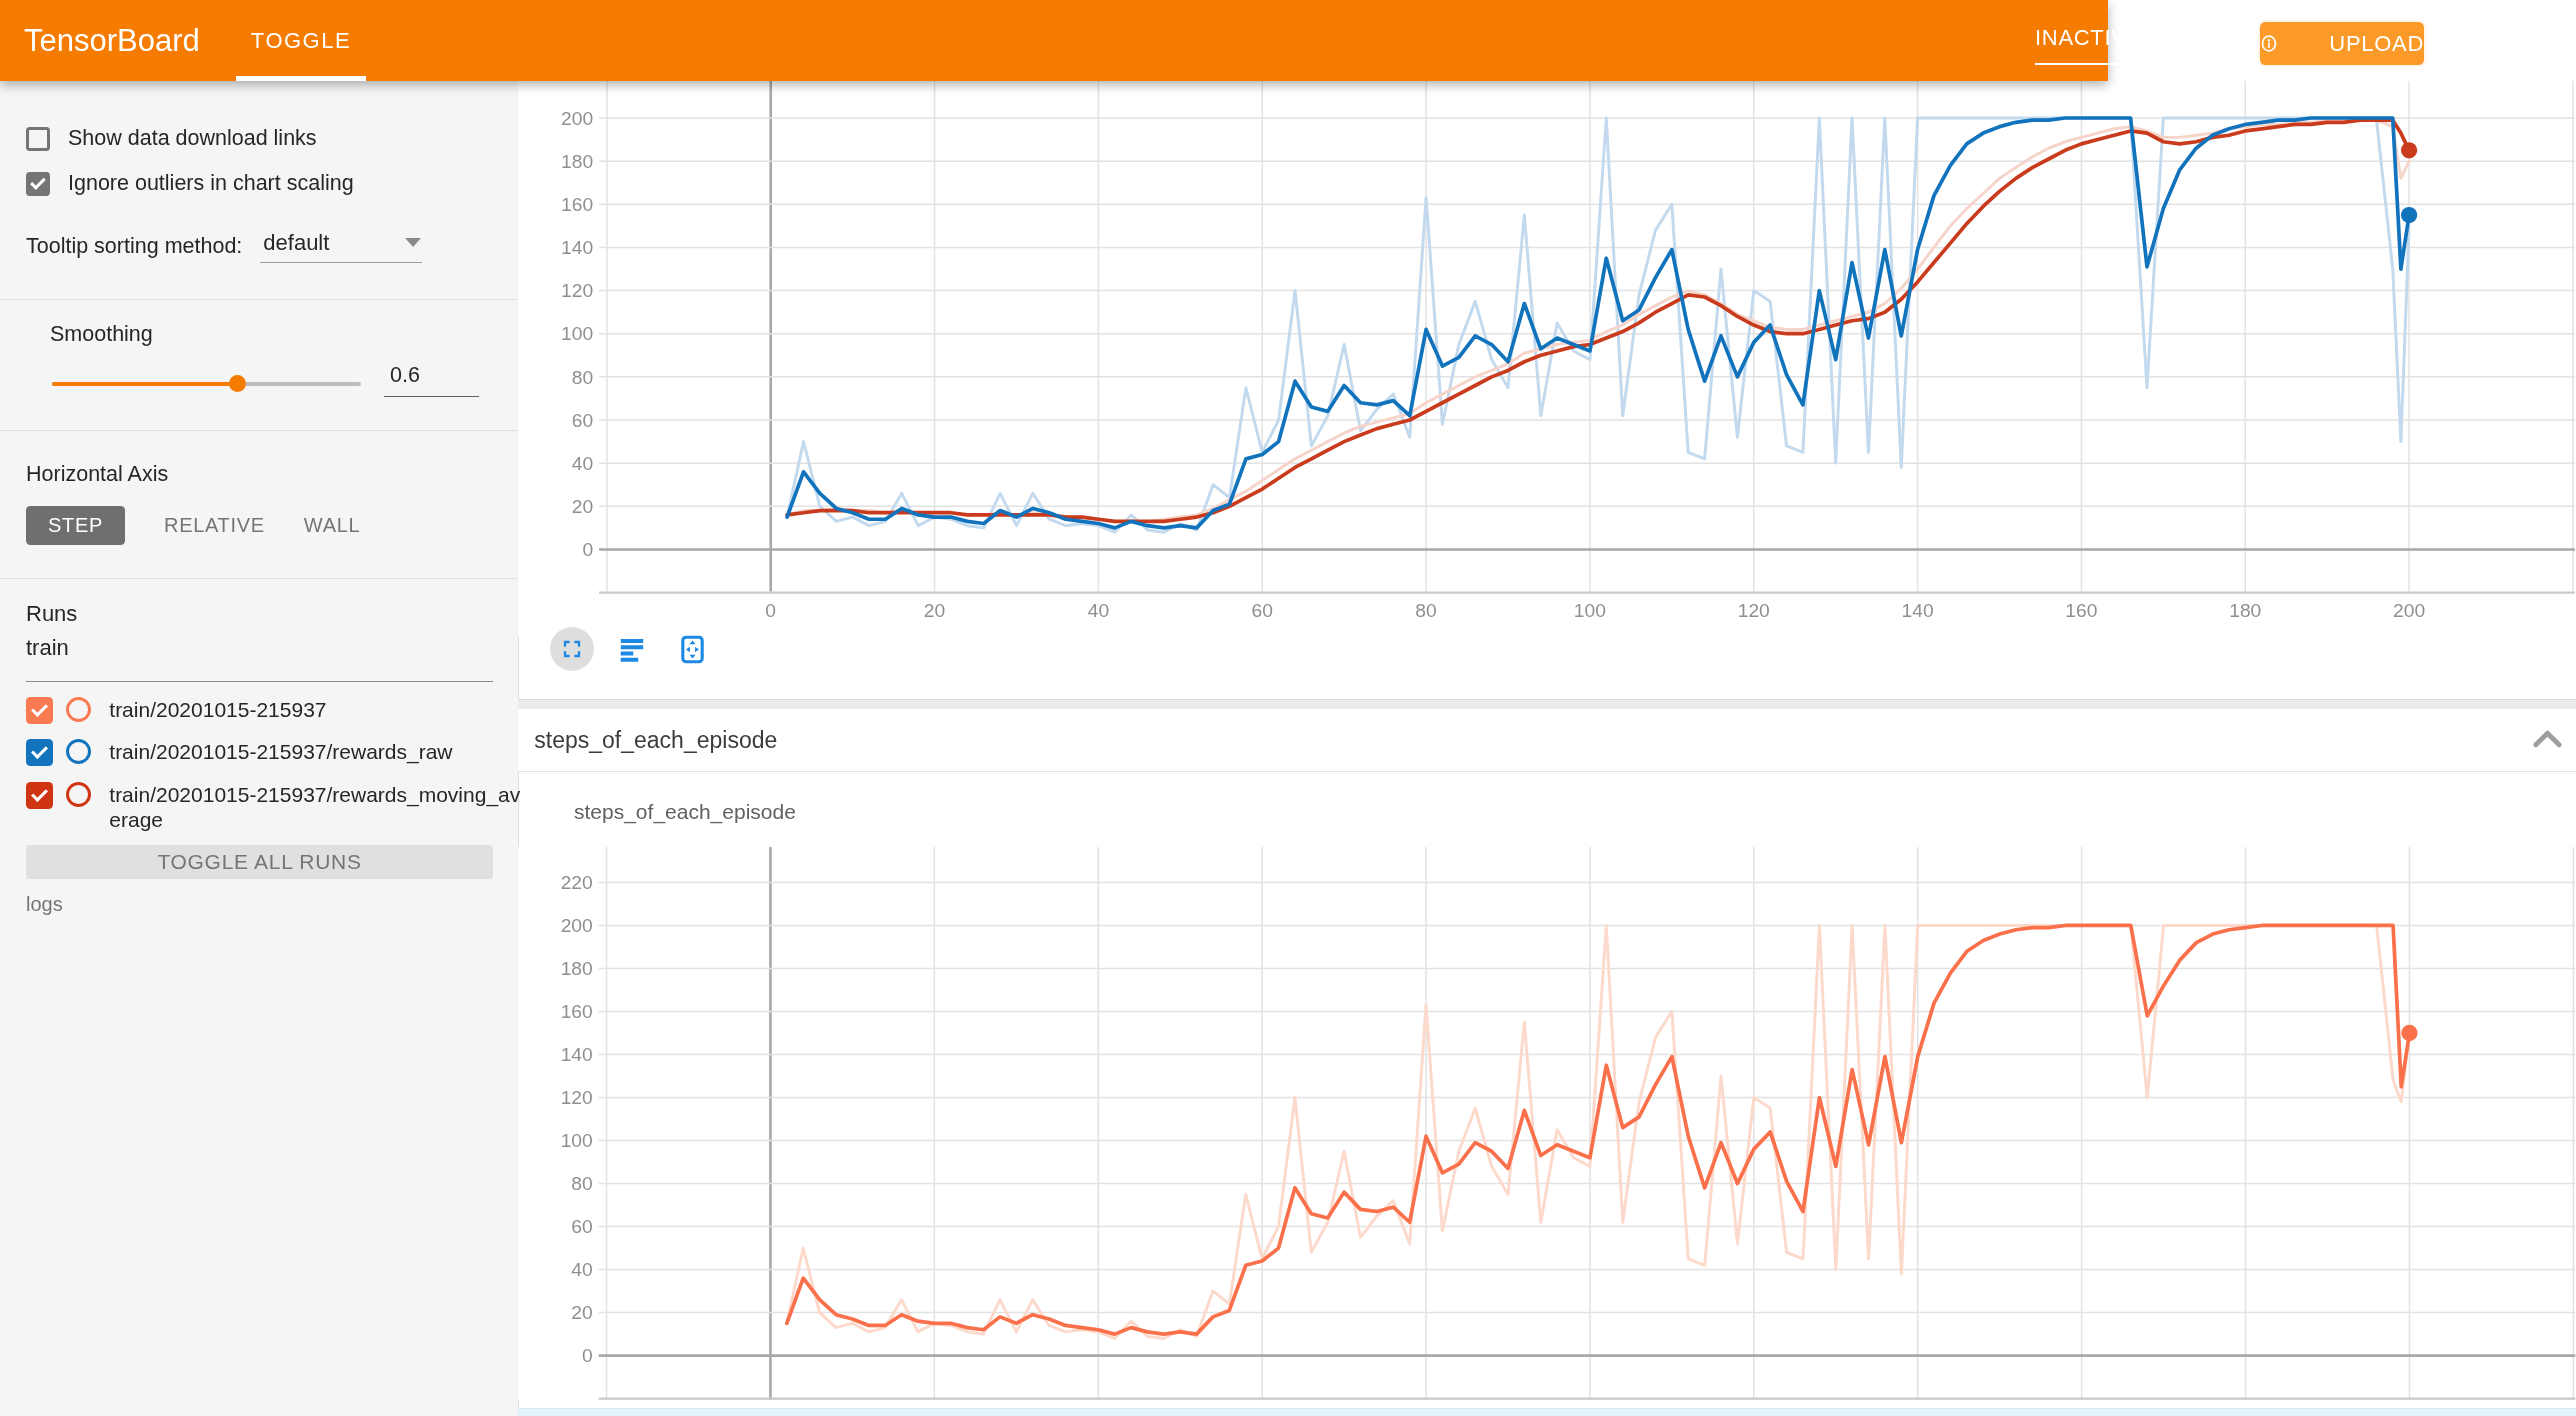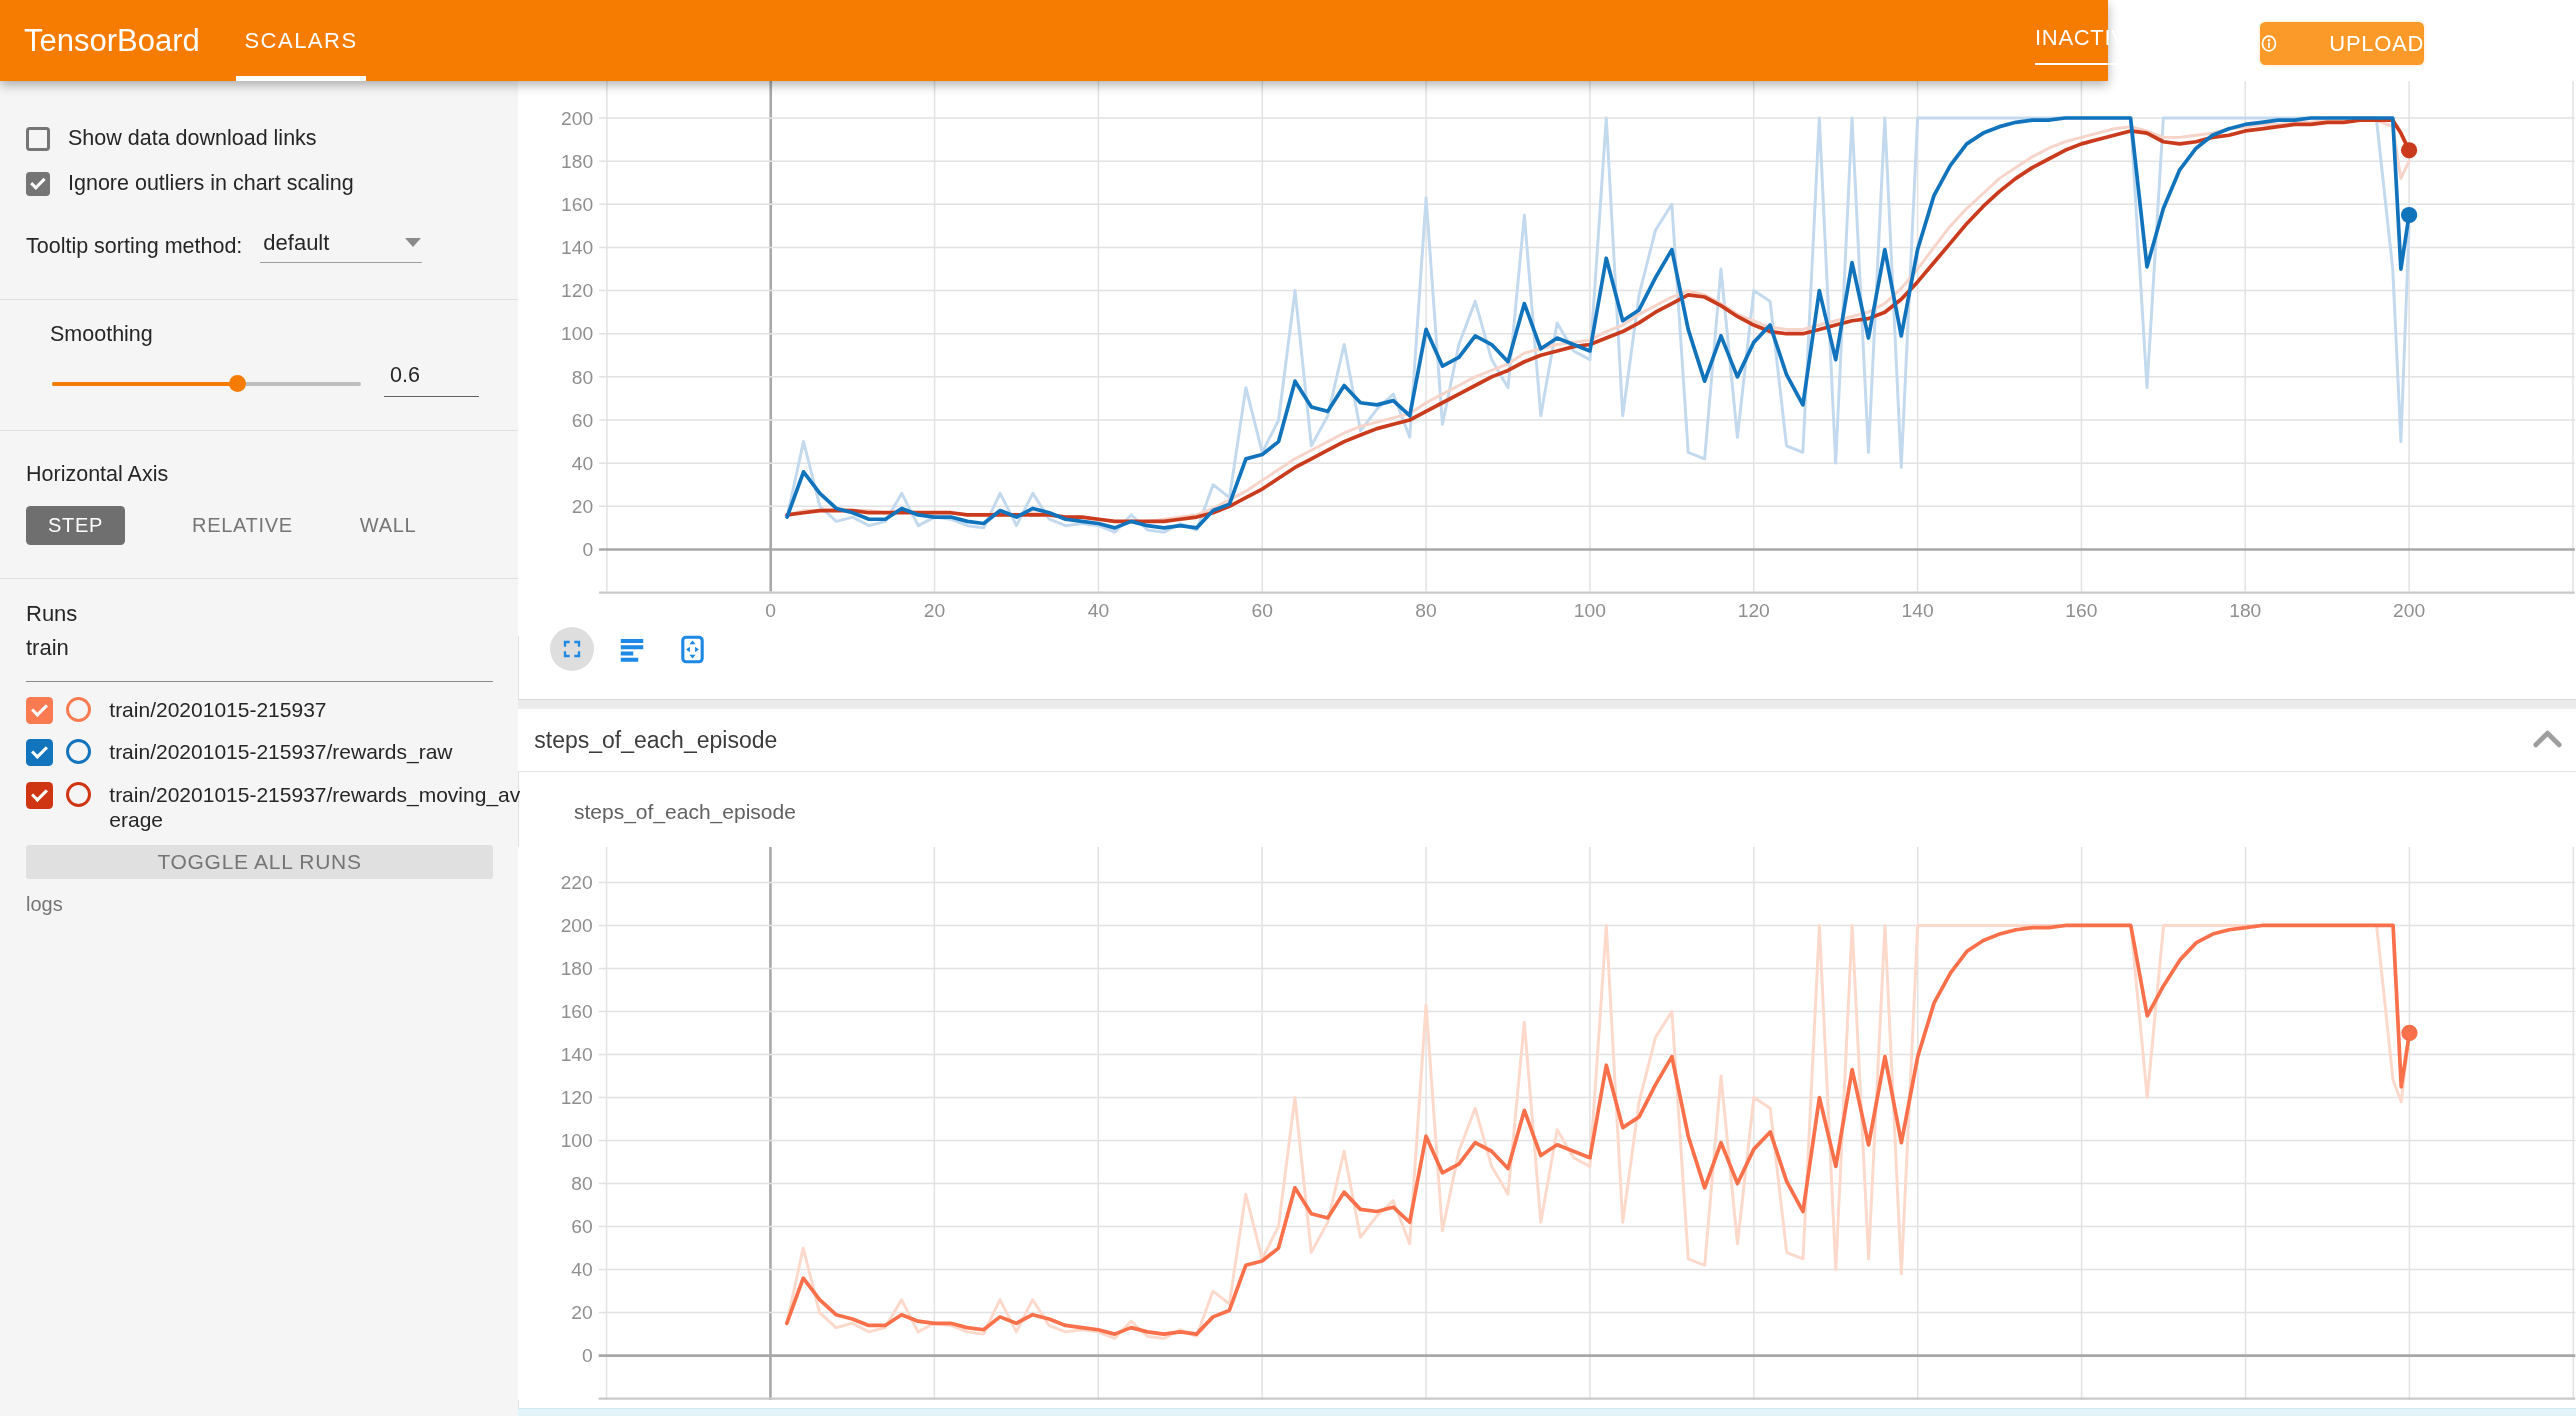--- a/index.html
+++ b/index.html
@@ -35,21 +35,21 @@
   .divider{position:absolute;left:0;width:518px;border-top:1.5px solid #e0e0e0;}
   .select-box{position:relative;margin-left:18px;width:156px;border-bottom:1.5px solid #9e9e9e;padding:1.5px 3px 6px 3px;cursor:pointer;}
   .select-box .sel-val{font-size:22px;color:#262626;}
   .caret-down-gray{position:absolute;right:1.5px;top:9px;width:0;height:0;
         border-left:8.1px solid transparent;border-right:8.1px solid transparent;border-top:9.6px solid #8a8a8a;}
   .slider-track{position:absolute;left:52px;top:301px;width:309px;height:3.7px;background:#bdbdbd;border-radius:2.2px;cursor:pointer;}
   .slider-fill{position:absolute;left:0;top:0;height:3.7px;background:#f57c00;border-radius:2.2px;}
   .slider-thumb{position:absolute;top:-6.7px;width:17px;height:17px;border-radius:50%;background:#f57c00;}
   .smooth-val{position:absolute;left:384px;top:282px;width:89px;height:33px;border-bottom:1.5px solid #616161;
         font-size:21.5px;color:#262626;padding-left:6px;cursor:text;}
-  .seg{position:absolute;left:26px;top:425px;display:flex;align-items:center;gap:28px;}
+  .seg{position:absolute;left:26px;top:425px;display:flex;align-items:center;}
   .seg .seg-active{width:99px;height:39px;background:#6f6f6f;border-radius:4.4px;color:#fff;
         font-size:20px;letter-spacing:0.7px;display:flex;align-items:center;justify-content:center;cursor:pointer;}
   .seg .seg-plain{margin-left:39px;font-size:20px;letter-spacing:0.7px;color:#757575;cursor:pointer;}
   .runs-filter{position:absolute;left:26px;top:554px;width:467px;border-bottom:1.5px solid #8a8a8a;padding-bottom:20px;cursor:text;}
   .runs-filter .fval{font-size:22px;color:#262626;}
   .runrow{position:absolute;left:26px;display:flex;align-items:flex-start;cursor:pointer;}
   .runcb{width:27px;height:27px;border-radius:4.4px;position:relative;flex:0 0 auto;}
   .runcb::after{content:"";position:absolute;left:6px;top:6.7px;width:12px;height:6px;
         border-left:3.7px solid #fff;border-bottom:3.7px solid #fff;transform:rotate(-45deg);}
   .runcirc{width:19px;height:19px;border-radius:50%;border:3.7px solid #000;margin-left:13.3px;flex:0 0 auto;}
@@ -78,21 +78,21 @@
         border-top:1.5px solid #cfeaf2;}
 </style>
 </head>
 <body>
 
 <div class="app">
 
   <div class="header">
     <div class="logo">TensorBoard</div>
     <div class="tab">
-      <span class="tab-label">SCALARS</span>
+      <span class="tab-label">TOGGLE</span>
       <div class="tab-indicator"></div>
     </div>
     <div class="status">
       <span class="status-label">INACTIVE</span>
       <span class="caret-down-white"></span>
     </div>
     <div class="upload">
       <svg width="27" height="27" viewBox="0 0 36 36">
         <ellipse cx="18" cy="18" rx="13" ry="15" fill="none" stroke="#fff" stroke-width="3.5"></ellipse>
         <circle cx="18" cy="11.5" r="2.4" fill="#fff"></circle>

